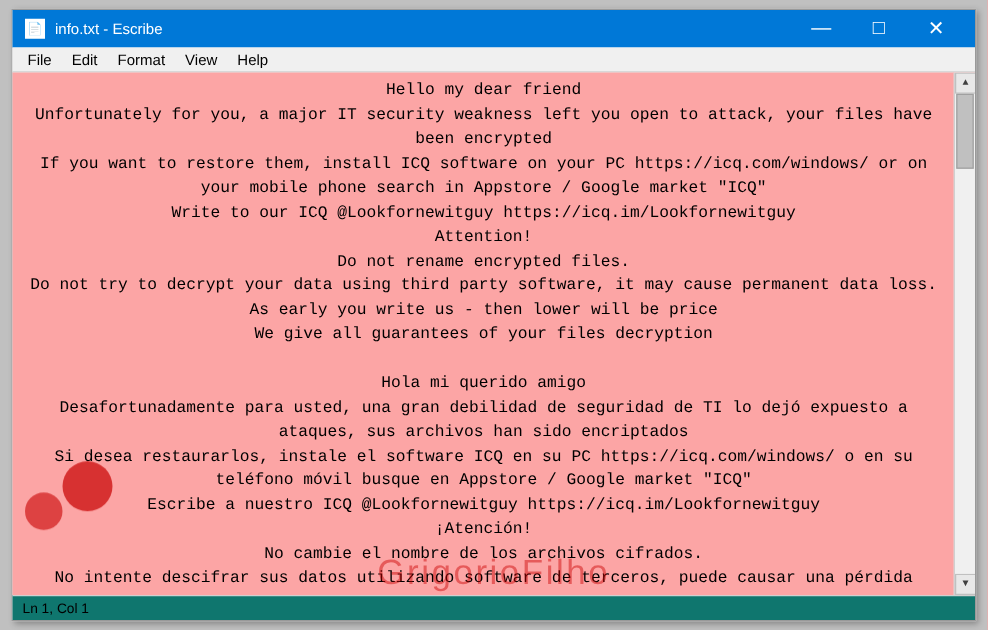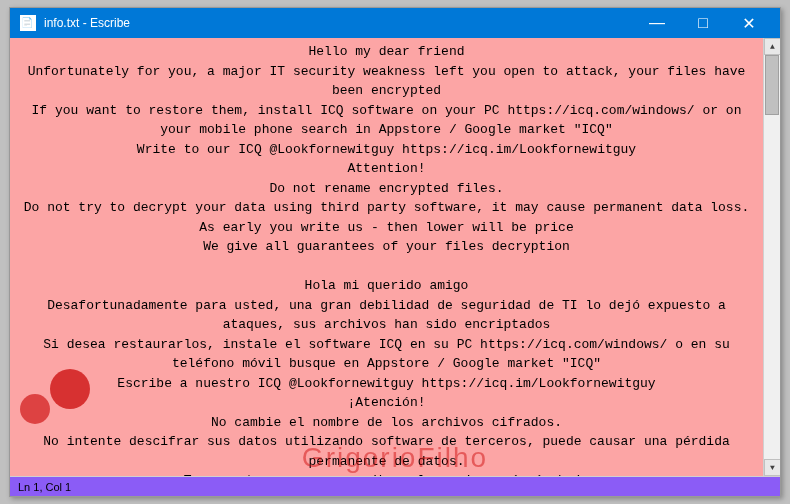--- a/index.html
+++ b/index.html
@@ -155,21 +155,21 @@
       top: 0;
       left: 1px;
       right: 1px;
       height: 60px;
       background: #c0c0c0;
       border: 1px solid #a0a0a0;
     }
 
     .status-bar {
       height: 20px;
-      background: #8b5cf6;
+      background: #0f766e;
       border-top: 1px solid #d0d0d0;
       display: flex;
       align-items: center;
       padding: 0 8px;
       flex-shrink: 0;
     }
 
     .status-text {
       font-family: 'Segoe UI', Arial, sans-serif;
       font-size: 11px;
@@ -226,20 +226,27 @@
       <div class="title-bar-icon">📄</div>
       <span class="title-bar-text">info.txt - Escribe</span>
     </div>
     <div class="title-bar-controls">
       <button class="title-btn">—</button>
       <button class="title-btn">□</button>
       <button class="title-btn close">✕</button>
     </div>
   </div>
 
+  <div class="menu-bar">
+    <span class="menu-item">File</span>
+    <span class="menu-item">Edit</span>
+    <span class="menu-item">Format</span>
+    <span class="menu-item">View</span>
+    <span class="menu-item">Help</span>
+  </div>
 
   <div class="content-area">
     <div class="text-content">Hello my dear friend
 Unfortunately for you, a major IT security weakness left you open to attack, your files have been encrypted
 If you want to restore them, install ICQ software on your PC https://icq.com/windows/ or on your mobile phone search in Appstore / Google market "ICQ"
 Write to our ICQ @Lookfornewitguy https://icq.im/Lookfornewitguy
 Attention!
 Do not rename encrypted files.
 Do not try to decrypt your data using third party software, it may cause permanent data loss.
 As early you write us - then lower will be price

